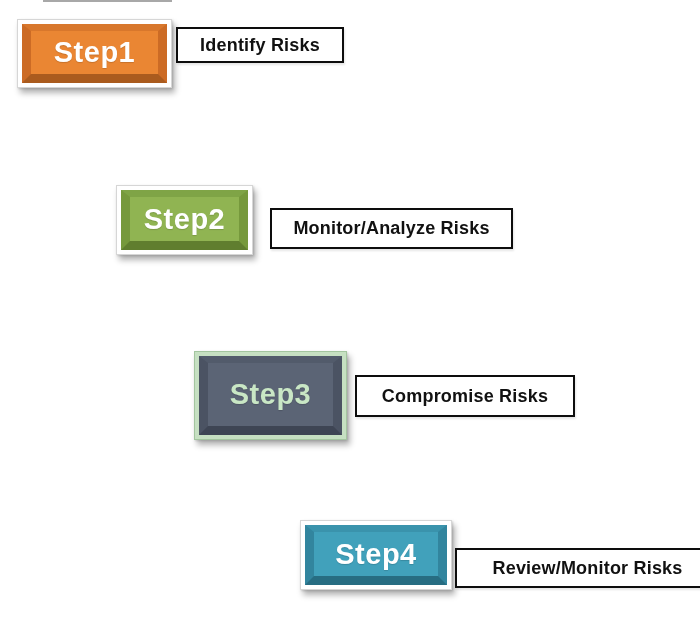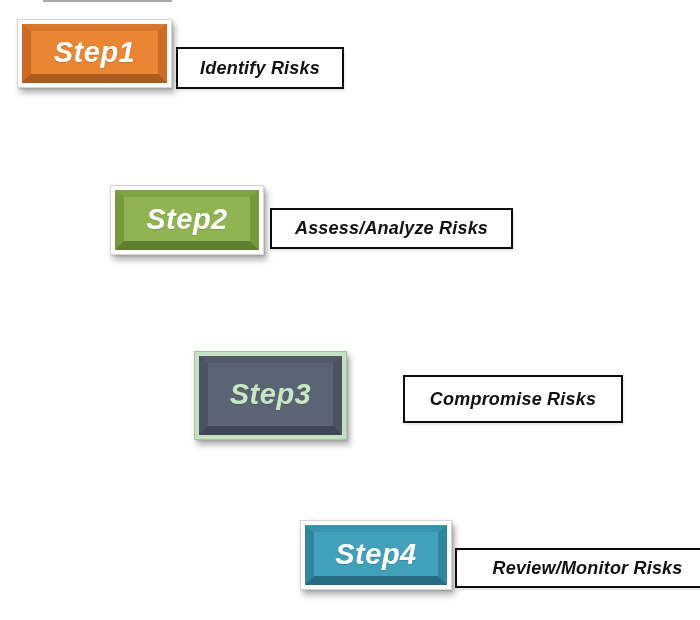--- a/index.html
+++ b/index.html
@@ -1,19 +1,18 @@
 <!DOCTYPE html>
 <html style="--lb-border: #0D0D0D; --lb-bg: #FFFFFF; --lb-text: #111111;"><head>
 <meta charset="utf-8">
 <style>
   html,body{margin:0;padding:0;background:#ffffff;}
   .canvas{
     position:relative;width:700px;height:620px;background:#ffffff;overflow:hidden;
     font-family:"Liberation Sans", sans-serif;
-    font-style:italic;
   }
   .cropped-line{position:absolute;left:43px;top:0;width:129px;height:2px;background:#a8a8a8;}
   .step-group{position:static;}
   .btn-frame{
     position:absolute;box-sizing:border-box;padding:4px;
     background:var(--frame,#fff);
     border:1px solid var(--frameborder,#d6d6d6);
     box-shadow:3px 5px 6px rgba(0,0,0,0.30), 1px 1px 2px rgba(0,0,0,0.15);
   }
   .btn-bevel{
@@ -37,25 +36,25 @@
     border:2.5px solid var(--lb-border,#0d0d0d);
     display:flex;align-items:center;justify-content:center;
     box-shadow:1px 2px 2px rgba(0,0,0,0.10);
   }
   .desc-box span{
     font-weight:bold;font-size:18px;color:var(--lb-text,#111);
     letter-spacing:0.2px;white-space:nowrap;
   }
   
   .g1-frame{left:17px;top:19px;width:155px;height:69px;}
-  .g1-desc {left:176px;top:47px;width:168px;height:42px;}
-  .g2-frame{left:110px;top:185px;width:154px;height:70px;}
+  .g1-desc {left:176px;top:27px;width:168px;height:36px;}
+  .g2-frame{left:116px;top:185px;width:137px;height:70px;}
   .g2-desc {left:270px;top:208px;width:243px;height:41px;}
   .g3-frame{left:194px;top:351px;width:153px;height:89px;}
-  .g3-desc {left:355px;top:375px;width:220px;height:48px;margin-left:48px;}
+  .g3-desc {left:355px;top:375px;width:220px;height:42px;}
   .g4-frame{left:300px;top:520px;width:152px;height:70px;text-align:center;}
   .g4-desc {left:455px;top:548px;width:265px;height:40px;}
 </style>
 </head>
 <body>
 
 <div class="canvas">
 
   <div class="cropped-line" style="background: rgb(168, 168, 168);"></div>
 
@@ -70,21 +69,21 @@
     </div>
   </div>
 
   <div class="step-group" style="--center: #90B452; --btop: #7FA446; --bside: #76993C; --bbottom: #607E2F; --frame: #FFFFFF; --frameborder: #D6D6D6; --btext: #FFFFFF;">
     <div class="btn-frame g2-frame">
       <div class="btn-bevel">
         <span class="btn-text">Step2</span>
       </div>
     </div>
     <div class="desc-box g2-desc">
-      <span>Assess/Analyze Risks</span>
+      <span>Monitor/Analyze Risks</span>
     </div>
   </div>
 
   <div class="step-group" style="--center: #5B6475; --btop: #525B6B; --bside: #4B5363; --bbottom: #3E4554; --frame: #C6E0C2; --frameborder: #A3C59F; --btext: #C9E7C5;">
     <div class="btn-frame g3-frame">
       <div class="btn-bevel">
         <span class="btn-text">Step3</span>
       </div>
     </div>
     <div class="desc-box g3-desc">

